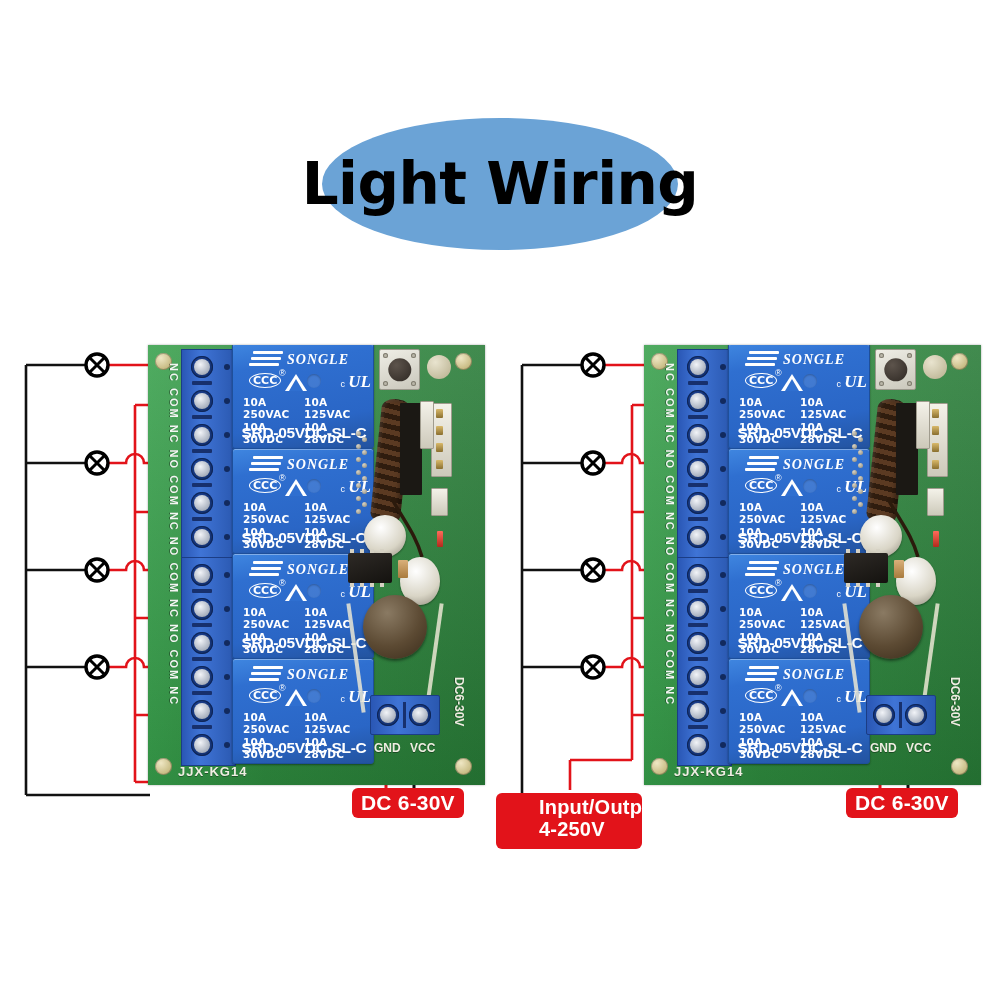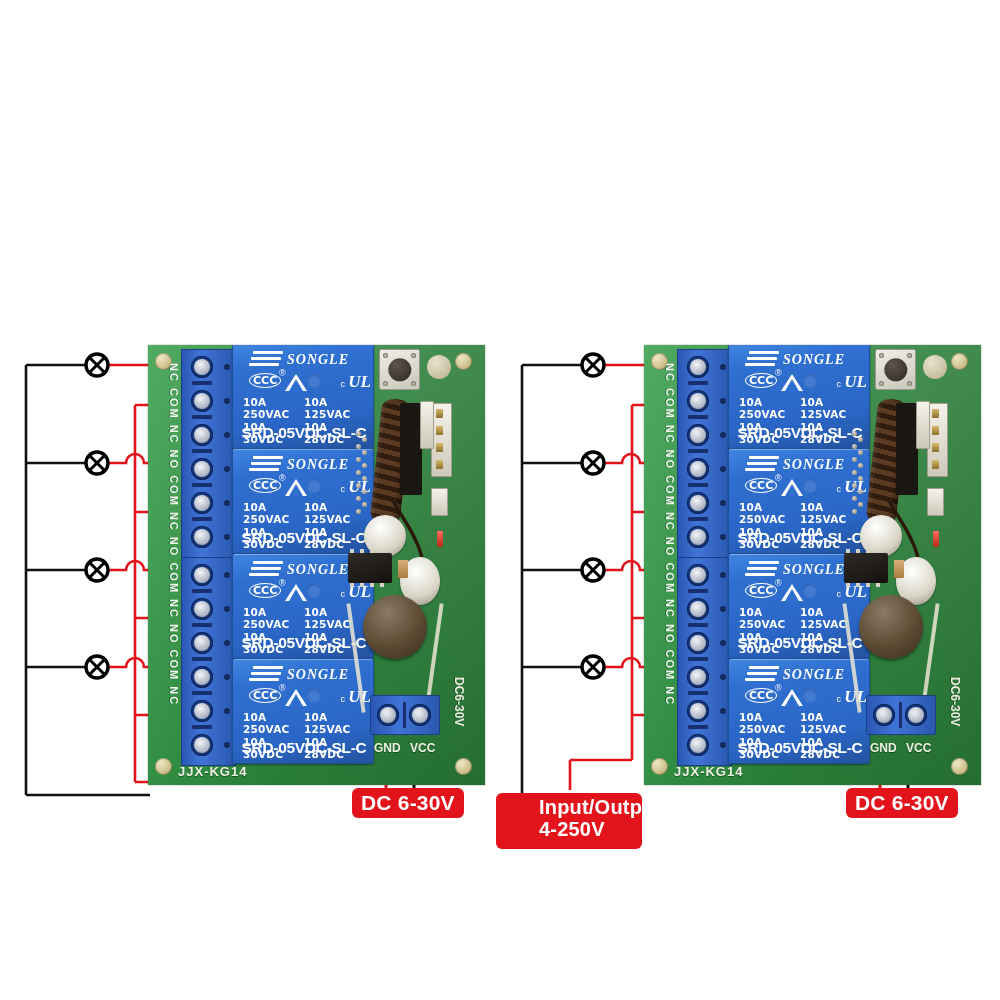--- a/index.html
+++ b/index.html
@@ -124,20 +124,23 @@
      font-weight:bold;display:flex;align-items:center;justify-content:flex-start;
      padding:3px 9px;box-sizing:border-box;line-height:1.12;letter-spacing:.2px;}
   .badge.dc{font-size:21px;}
   .badge.io{font-size:20px;flex-direction:column;align-items:flex-start;padding-left:43px;}
 </style>
 </head>
 <body>
 
 <div class="stage">
 
+  <div class="title-ellipse">
+    <span class="title-text">Light Wiring</span>
+  </div>
 
   <svg class="wires" viewBox="0 0 1000 1000">
     <g fill="none" stroke-linecap="butt">
 
       <g stroke="#111" stroke-width="2.6">
         <path d="M26 365 L86 365"></path>
         <path d="M26 365 L26 795"></path>
         <path d="M26 795 L150 795"></path>
         <path d="M26 463 L86 463"></path>
         <path d="M26 570 L86 570"></path>

